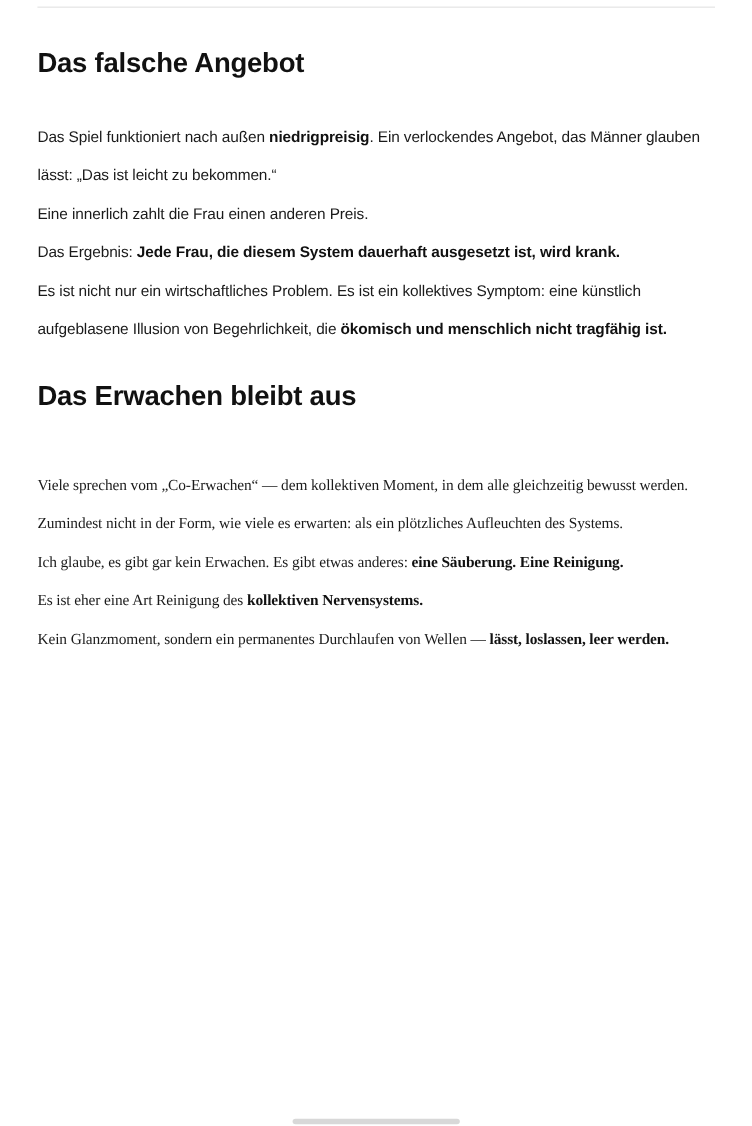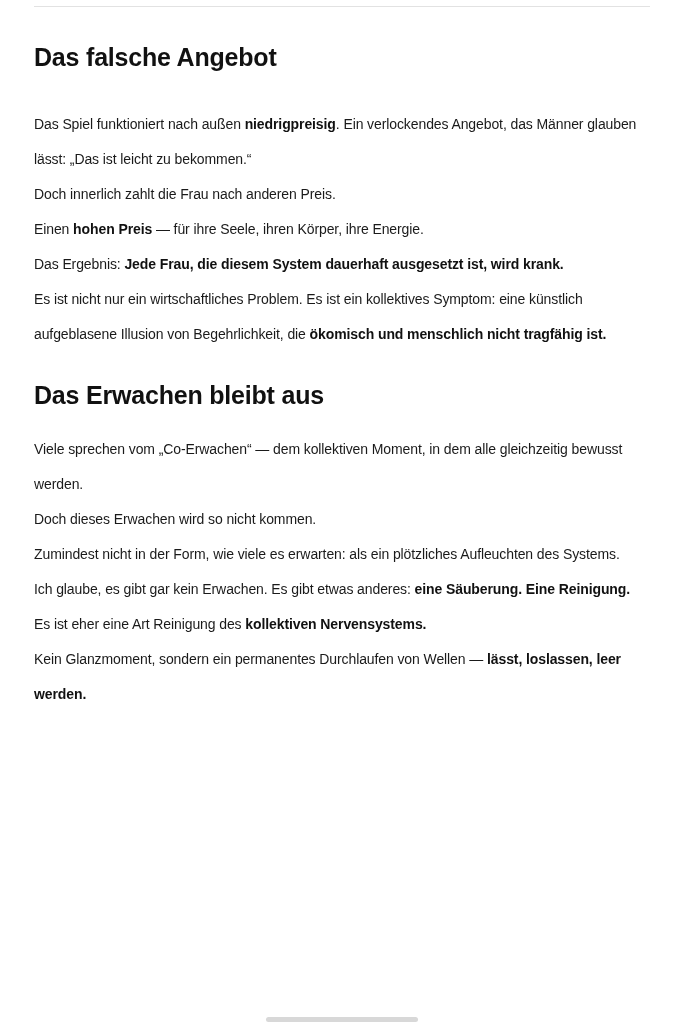--- a/index.html
+++ b/index.html
@@ -41,21 +41,21 @@
   .heading-1 { padding-top: 42px; }
   .heading-2 { padding-top: 28px; }
   p.para {
     font-size: 14px;
     line-height: 35px;
     color: #1a1a1a;
     margin: 0;
     letter-spacing: -0.1px;
   }
   .para-block-1 { margin-top: 34px; }
-  .para-block-2 { margin-top: 20px; }
+  .para-block-2 { margin-top: 47px; font-family: Liberation Serif, serif; }
   .para + .para { margin-top: 0; }
   b { font-weight: bold; color: #111111; }
   .bottom-bar {
     position: absolute;
     left: 50%;
     transform: translateX(-50%);
     bottom: 2px;
     width: 152px;
     height: 5px;
     border-radius: 3px;
@@ -66,31 +66,29 @@
 <body>
 
 <div class="page">
 
   <div class="top-rule"></div>
 
   <h2 class="section-heading heading-1">Das falsche Angebot</h2>
 
   <div class="para-block-1">
     <p class="para"><span>Das Spiel funktioniert nach außen </span><b>niedrigpreisig</b><span>. Ein verlockendes Angebot, das Männer glauben lässt: „Das ist leicht zu bekommen.“</span></p>
-    <p class="para"><span>Doch innerlich zahlt die Frau nach anderen Preis.</span></p>
-    <p class="para"><span>Einen </span><b>hohen Preis</b><span> — für ihre Seele, ihren Körper, ihre Energie.</span></p>
+    <p class="para"><span>Eine innerlich zahlt die Frau einen anderen Preis.</span></p>
     <p class="para"><span>Das Ergebnis: </span><b>Jede Frau, die diesem System dauerhaft ausgesetzt ist, wird krank.</b></p>
     <p class="para"><span>Es ist nicht nur ein wirtschaftliches Problem. Es ist ein kollektives Symptom: eine künstlich aufgeblasene Illusion von Begehrlichkeit, die </span><b>ökomisch und menschlich nicht tragfähig ist.</b></p>
   </div>
 
   <h2 class="section-heading heading-2">Das Erwachen bleibt aus</h2>
 
   <div class="para-block-2">
     <p class="para"><span>Viele sprechen vom „Co-Erwachen“ — dem kollektiven Moment, in dem alle gleichzeitig bewusst werden.</span></p>
-    <p class="para"><span>Doch dieses Erwachen wird so nicht kommen.</span></p>
     <p class="para"><span>Zumindest nicht in der Form, wie viele es erwarten: als ein plötzliches Aufleuchten des Systems.</span></p>
     <p class="para"><span>Ich glaube, es gibt gar kein Erwachen. Es gibt etwas anderes: </span><b>eine Säuberung. Eine Reinigung.</b></p>
     <p class="para"><span>Es ist eher eine Art Reinigung des </span><b>kollektiven Nervensystems.</b></p>
     <p class="para"><span>Kein Glanzmoment, sondern ein permanentes Durchlaufen von Wellen — </span><b>lässt, loslassen, leer werden.</b></p>
   </div>
 
   <div class="bottom-bar"></div>
 </div>
 
 </body></html>

